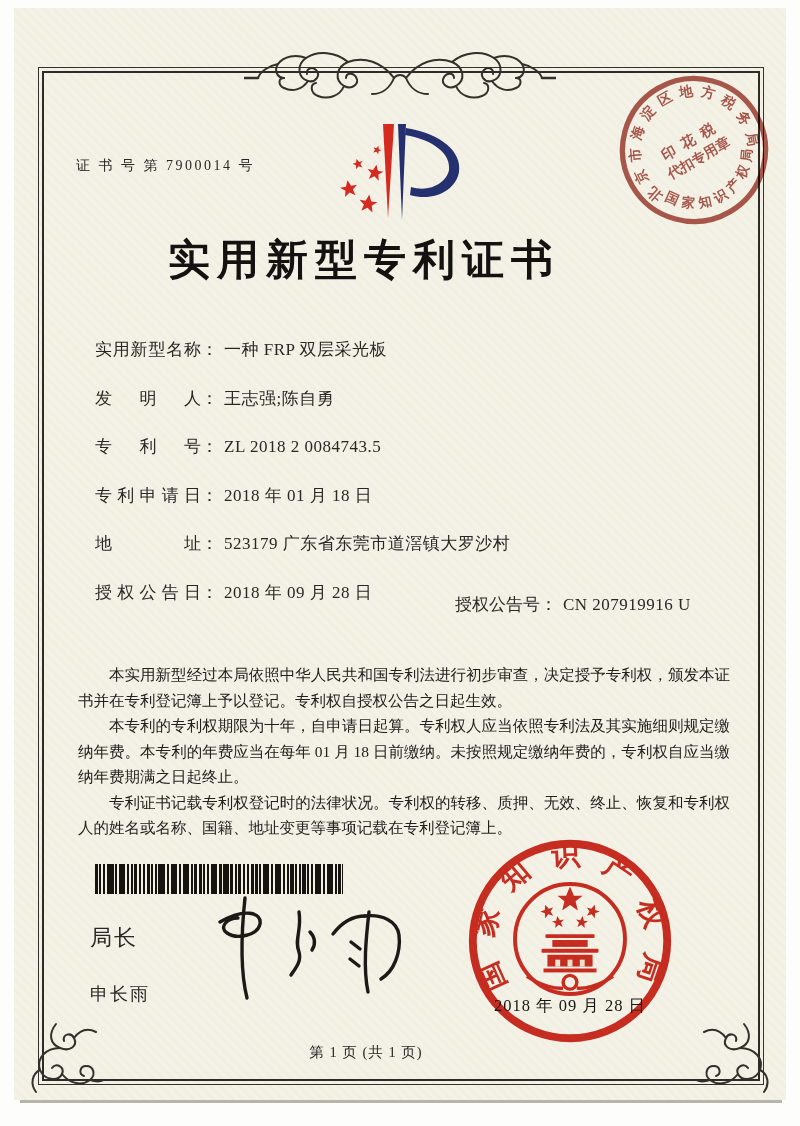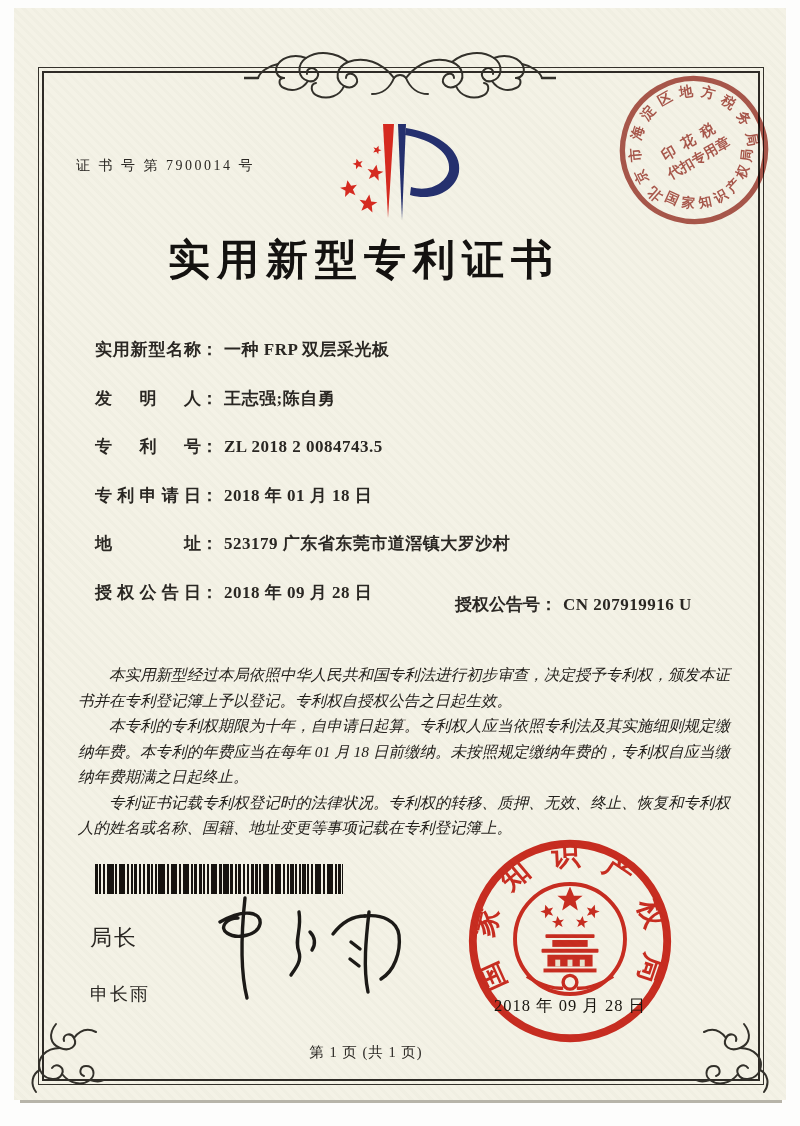--- a/index.html
+++ b/index.html
@@ -17,29 +17,29 @@
   .ornament-top{position:absolute;left:244px;top:48px;width:312px;height:56px;}
   .flourish-bl{position:absolute;left:26px;top:1022px;width:78px;height:74px;}
   .flourish-br{position:absolute;left:696px;top:1022px;width:78px;height:74px;transform:scaleX(-1);}
   
   .cert-no{position:absolute;left:76px;top:114px;font-size:14px;letter-spacing:2.5px;margin-top:43px;}
   .tax-stamp{position:absolute;left:614px;top:70px;width:160px;height:160px;opacity:.82;mix-blend-mode:multiply;}
   .logo{position:absolute;left:320px;top:110px;width:160px;height:120px;}
   .title{position:absolute;left:0;top:232px;width:728px;text-align:center;
          font-size:42px;font-weight:bold;letter-spacing:7px;color:#141210;}
   
-  .fields{position:absolute;left:95px;top:338px;width:640px;font-size:17px;font-weight:bold;}
+  .fields{position:absolute;left:95px;top:338px;width:640px;font-size:17px;}
   .field-row{position:relative;height:48.5px;white-space:nowrap;}
   .f-label{display:inline-block;width:106px;text-align:justify;text-align-last:justify;}
   .f-colon{display:inline-block;margin-right:6px;}
   .f-value{letter-spacing:.5px;}
   .grant-right{position:absolute;left:360px;top:12px;}
   
   .body-text{position:absolute;left:78px;top:662px;width:652px;font-size:15.5px;line-height:25.5px;
-             text-align:justify;font-style:italic;color:#24211d;}
+             text-align:justify;color:#24211d;}
   .body-text p{margin:0;text-indent:2em;}
   
   .barcode{position:absolute;left:95px;top:864px;width:248px;height:30px;
            background-image:
              repeating-linear-gradient(90deg,#16130f 0 2px,rgba(0,0,0,0) 2px 4px),
              repeating-linear-gradient(90deg,#16130f 0 1px,rgba(0,0,0,0) 1px 9px),
              repeating-linear-gradient(90deg,#16130f 0 3px,rgba(0,0,0,0) 3px 13px);}
   
   .signer-title{position:absolute;left:90px;top:923px;font-size:22px;letter-spacing:2px;
                 font-family:"Liberation Sans","DejaVu Sans",sans-serif;}

